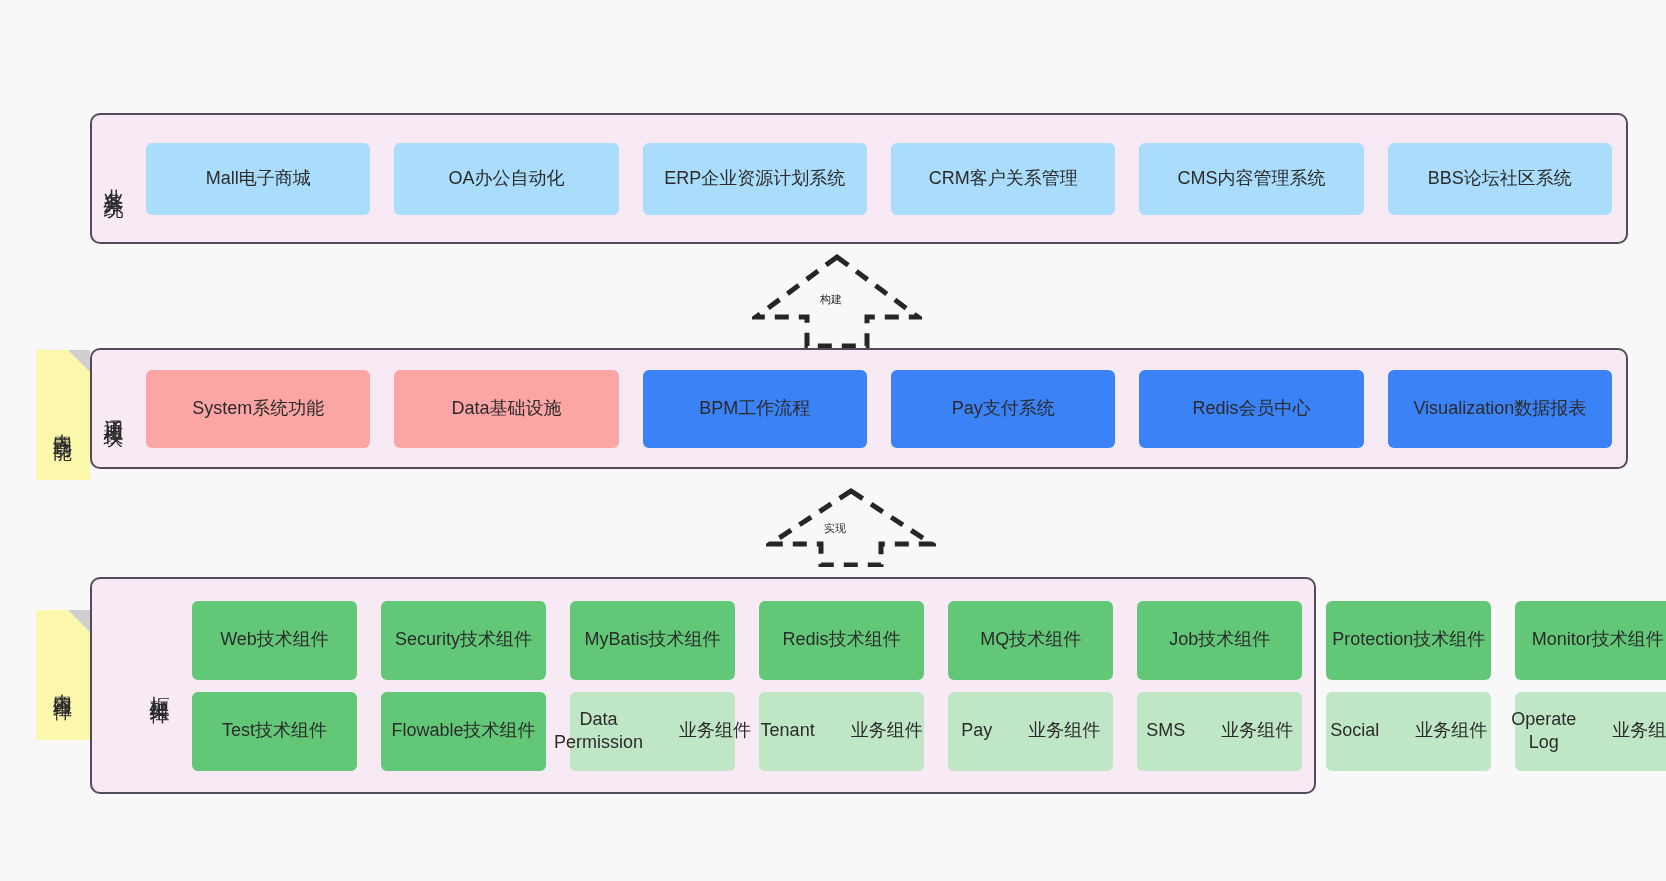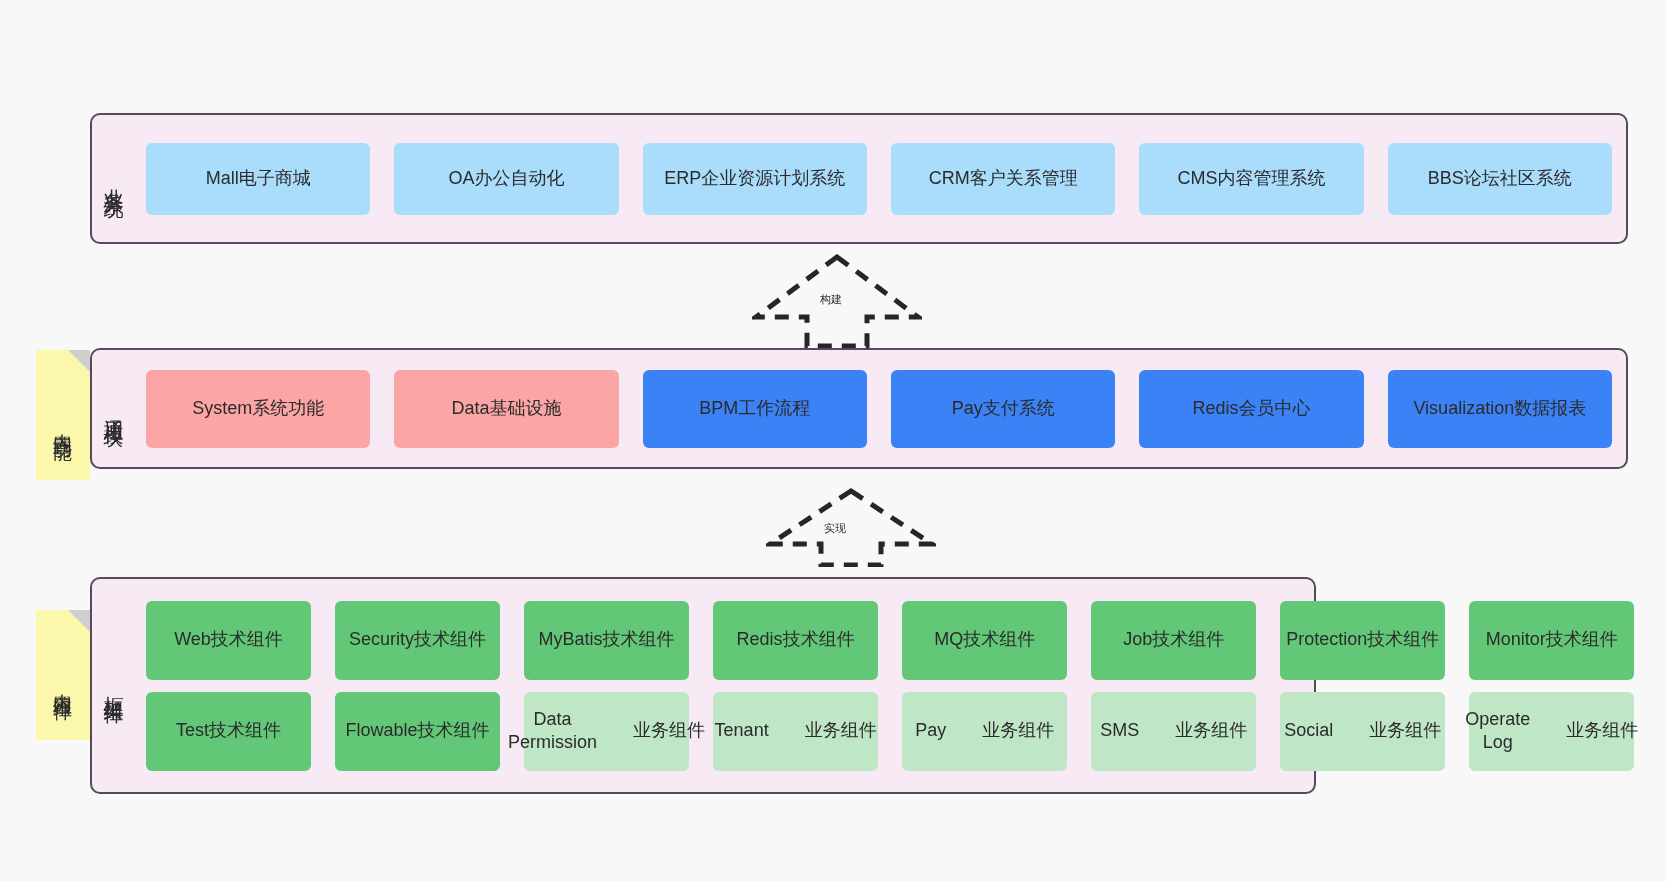--- a/index.html
+++ b/index.html
@@ -82,21 +82,21 @@
 
   .c-blue   { background: #aadcfb; }
   .c-red    { background: #fca5a5; }
   .c-pink   { background: #3b82f6; }
   .c-green  { background: #62c878; }
   .c-lgreen { background: #bfe6c5; gap: 36px; }
 
   
   #layer-business  { left: 90px;  top: 113px; width: 1538px; height: 131px; }
   #layer-common    { left: 90px;  top: 348px; width: 1538px; height: 121px; }
-  #layer-framework { left: 90px;  top: 577px; width: 1226px; height: 217px; }
+  #layer-framework { left: 90px;  top: 577px; width: 1226px; height: 217px; padding-left: 46px; }
 
   #layer-business  .card { height: 72px; }
   #layer-common    .card { height: 78px; }
   #layer-framework .card { height: 79px; }
 
   
   .note {
     position: absolute;
     box-sizing: border-box;
     background: #fbf8ab;

